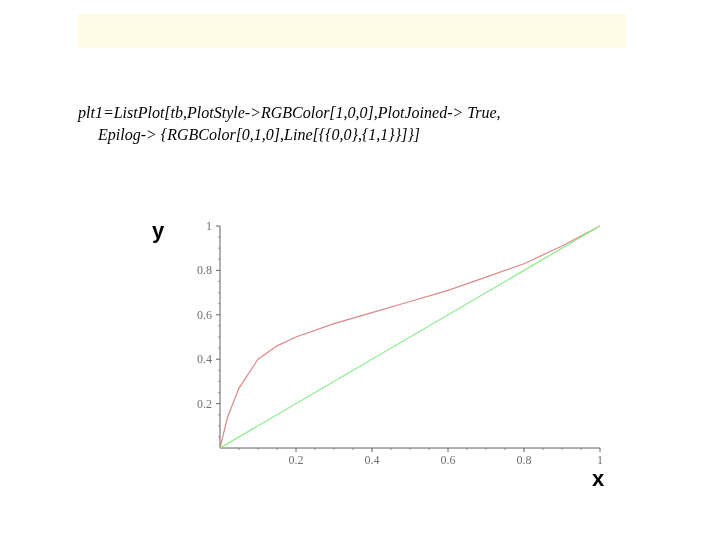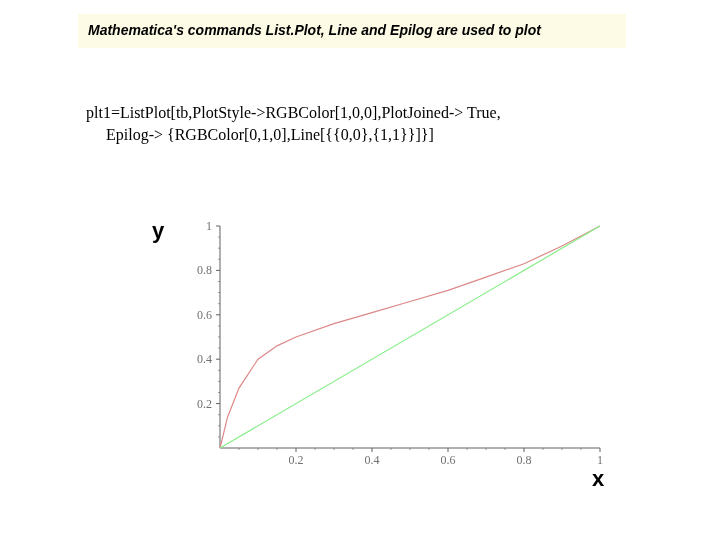--- a/index.html
+++ b/index.html
@@ -33,24 +33,24 @@
     font-style: italic;
     font-weight: bold;
     color: #000;
   }
   .code-block {
     position: absolute;
     left: 78px;
     top: 102px;
     width: 570px;
     font-family: "Times New Roman", Times, serif;
+    font-style: italic;
     font-size: 16px;
     line-height: 1.35;
     color: #000;
-    margin-left: 8px;
   }
   .code-block .l2 {
     padding-left: 20px;
   }
   .chart-wrap {
     position: absolute;
     left: 180px;
     top: 216px;
     width: 440px;
     height: 260px;
@@ -76,21 +76,21 @@
     fill: #707070;
   }
 </style>
 </head>
 <body>
 
 <div class="page">
 
   <div class="header-box">
     <p>
-      <span>Mathematica's commands List.Plot, Line and Epilog are used to plot</span><br>
+      <br>
     </p>
   </div>
 
   <div class="code-block">
     <div>plt1=ListPlot[tb,PlotStyle-&gt;RGBColor[1,0,0],PlotJoined-&gt; True,</div>
     <div class="l2">Epilog-&gt; {RGBColor[0,1,0],Line[{{0,0},{1,1}}]}]</div>
   </div>
 
   <div class="axis-label-y">y</div>
   <div class="axis-label-x">x</div>

